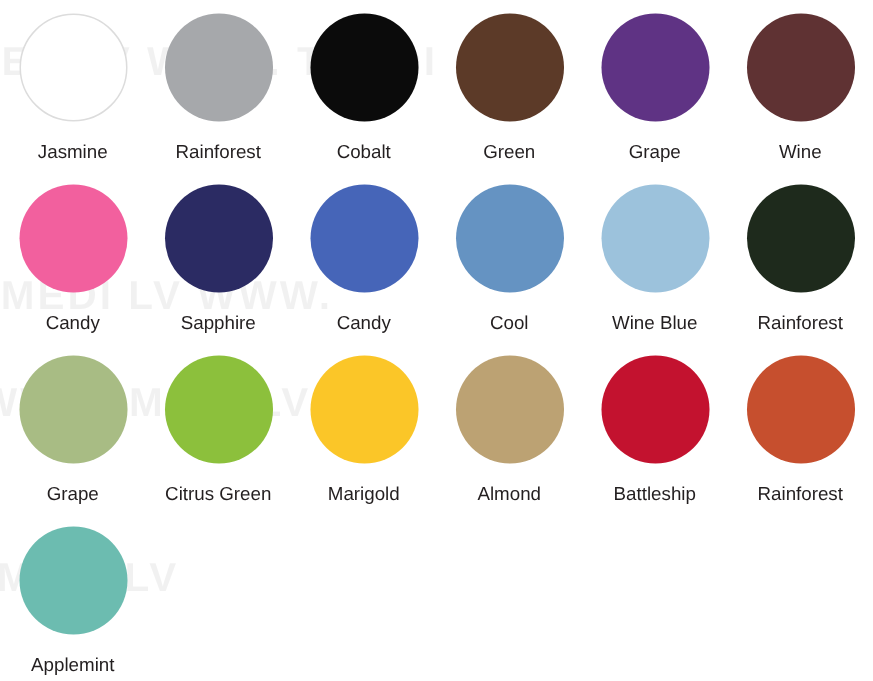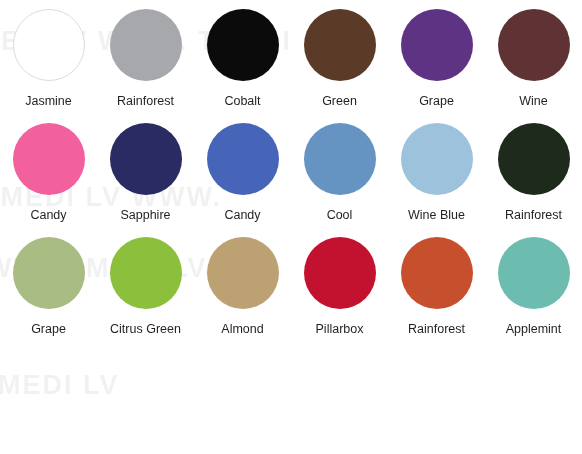--- a/index.html
+++ b/index.html
@@ -140,26 +140,30 @@
     </div>
     <div class="swatch-cell">
       <div class="swatch-dot" style="background: rgb(168, 188, 132);"></div>
       <div class="swatch-label">Grape</div>
     </div>
     <div class="swatch-cell">
       <div class="swatch-dot" style="background: rgb(140, 192, 60);"></div>
       <div class="swatch-label">Citrus Green</div>
     </div>
     <div class="swatch-cell">
+      <div class="swatch-dot" style="background: rgb(251, 198, 40);"></div>
+      <div class="swatch-label">Marigold</div>
+    </div>
+    <div class="swatch-cell">
       <div class="swatch-dot" style="background: rgb(188, 162, 115);"></div>
       <div class="swatch-label">Almond</div>
     </div>
     <div class="swatch-cell">
       <div class="swatch-dot" style="background: rgb(195, 18, 47);"></div>
-      <div class="swatch-label">Pillarbox</div>
+      <div class="swatch-label">Battleship</div>
     </div>
     <div class="swatch-cell">
       <div class="swatch-dot" style="background: rgb(198, 79, 46);"></div>
       <div class="swatch-label">Rainforest</div>
     </div>
     <div class="swatch-cell">
       <div class="swatch-dot" style="background: rgb(108, 188, 176);"></div>
       <div class="swatch-label">Applemint</div>
     </div>
   </div>

